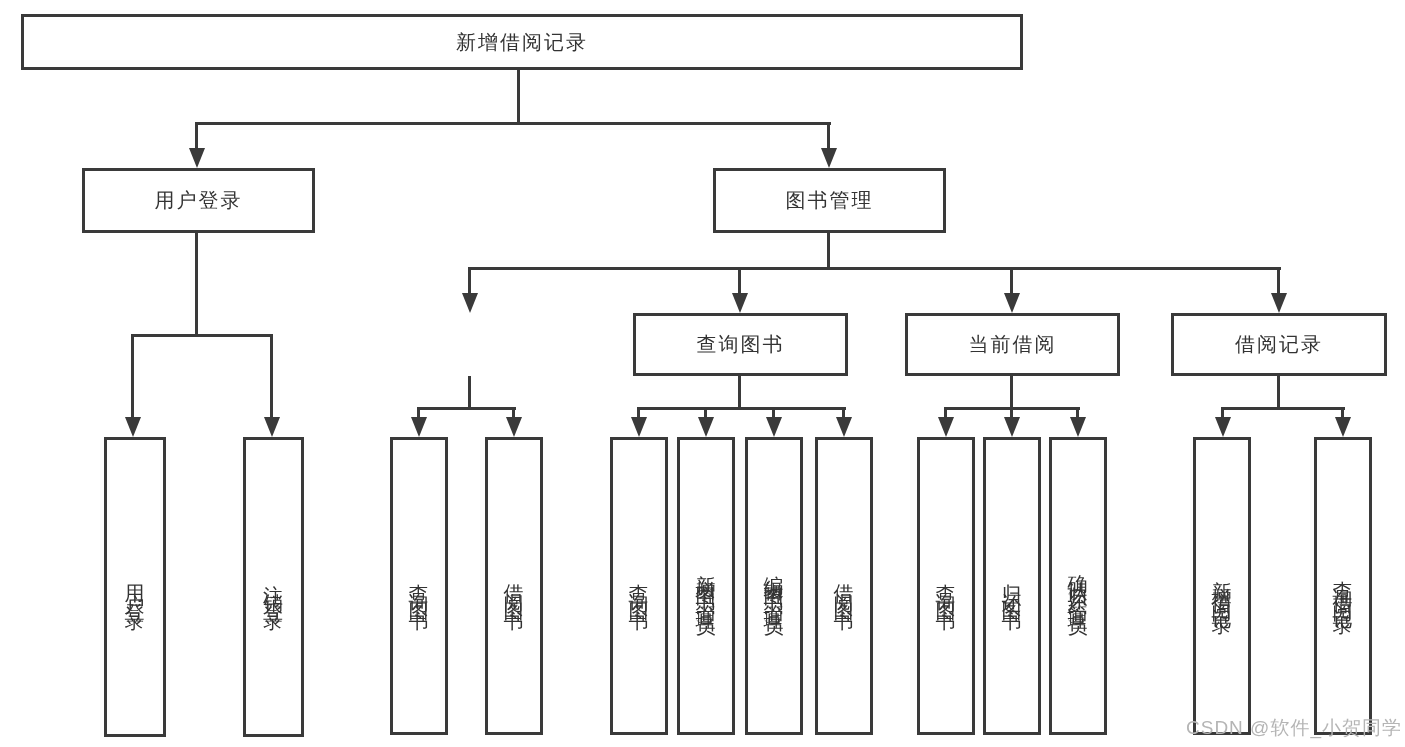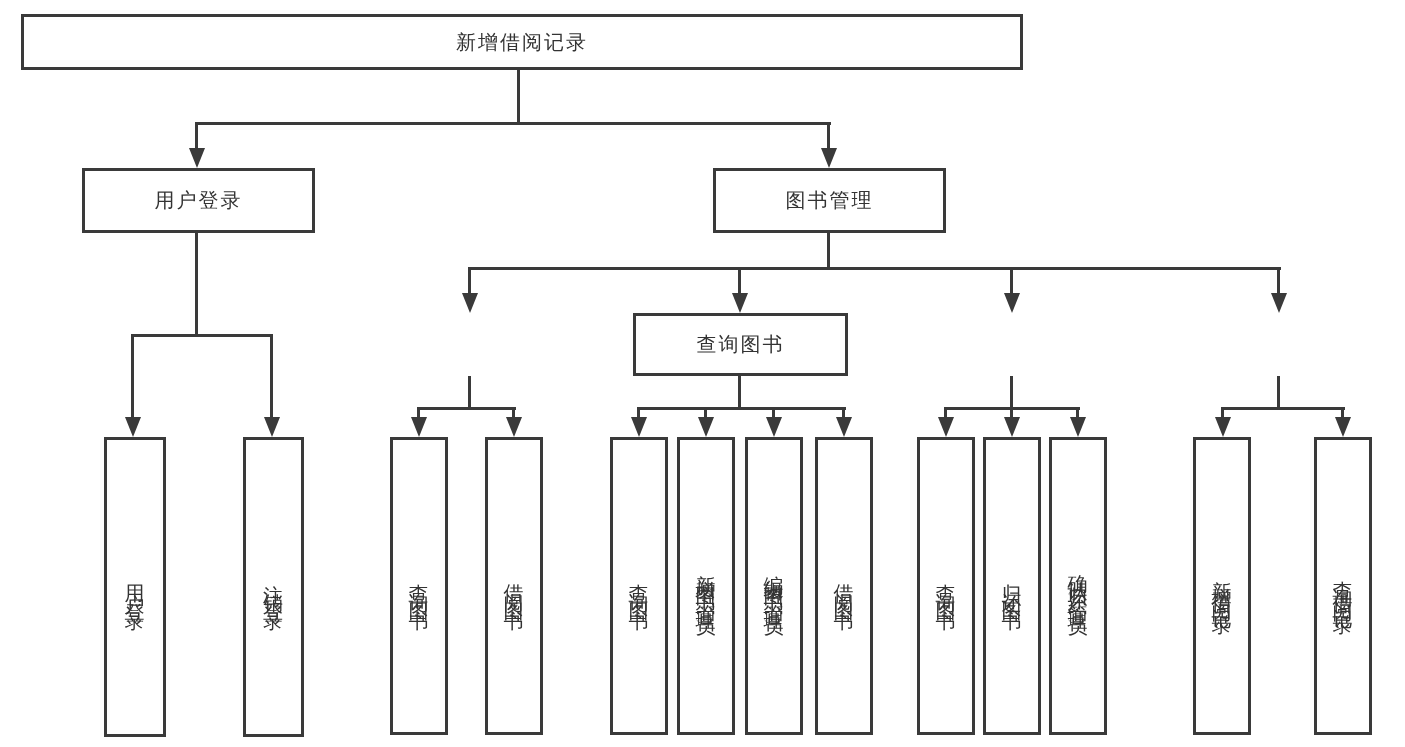--- a/index.html
+++ b/index.html
@@ -69,20 +69,26 @@
   <i class="ar" style="left:462px;top:293px"></i>
   <i class="vl" style="left:738px;top:267px;height:28px"></i>
   <i class="ar" style="left:732px;top:293px"></i>
   <i class="vl" style="left:1010px;top:267px;height:28px"></i>
   <i class="ar" style="left:1004px;top:293px"></i>
   <i class="vl" style="left:1277px;top:267px;height:28px"></i>
   <i class="ar" style="left:1271px;top:293px"></i>
 
   <div class="node" style="left:633px;top:313px;width:215px;height:63px">
     <span>查询图书</span>
+  </div>
+  <div class="node" style="left:905px;top:313px;width:215px;height:63px">
+    <span>当前借阅</span>
+  </div>
+  <div class="node" style="left:1171px;top:313px;width:216px;height:63px">
+    <span>借阅记录</span>
   </div>
 
   <i class="vl" style="left:468px;top:376px;height:34px"></i>
   <i class="hl" style="left:417px;top:407px;width:99px"></i>
   <i class="vl" style="left:417px;top:407px;height:12px"></i>
   <i class="ar" style="left:411px;top:417px"></i>
   <i class="vl" style="left:512px;top:407px;height:12px"></i>
   <i class="ar" style="left:506px;top:417px"></i>
 
   <i class="vl" style="left:738px;top:376px;height:34px"></i>
@@ -149,14 +155,15 @@
     <span style="letter-spacing:6px">确认归还（管理员）</span>
   </div>
 
   <div class="leaf" style="left:1193px;top:437px;width:58px;height:298px">
     <span style="letter-spacing:7px">新增借阅记录</span>
   </div>
   <div class="leaf" style="left:1314px;top:437px;width:58px;height:298px">
     <span style="letter-spacing:7px">查询借阅记录</span>
   </div>
 
+  <div class="watermark">CSDN @软件_小贺同学</div>
 
 </div>
 
 </body></html>

